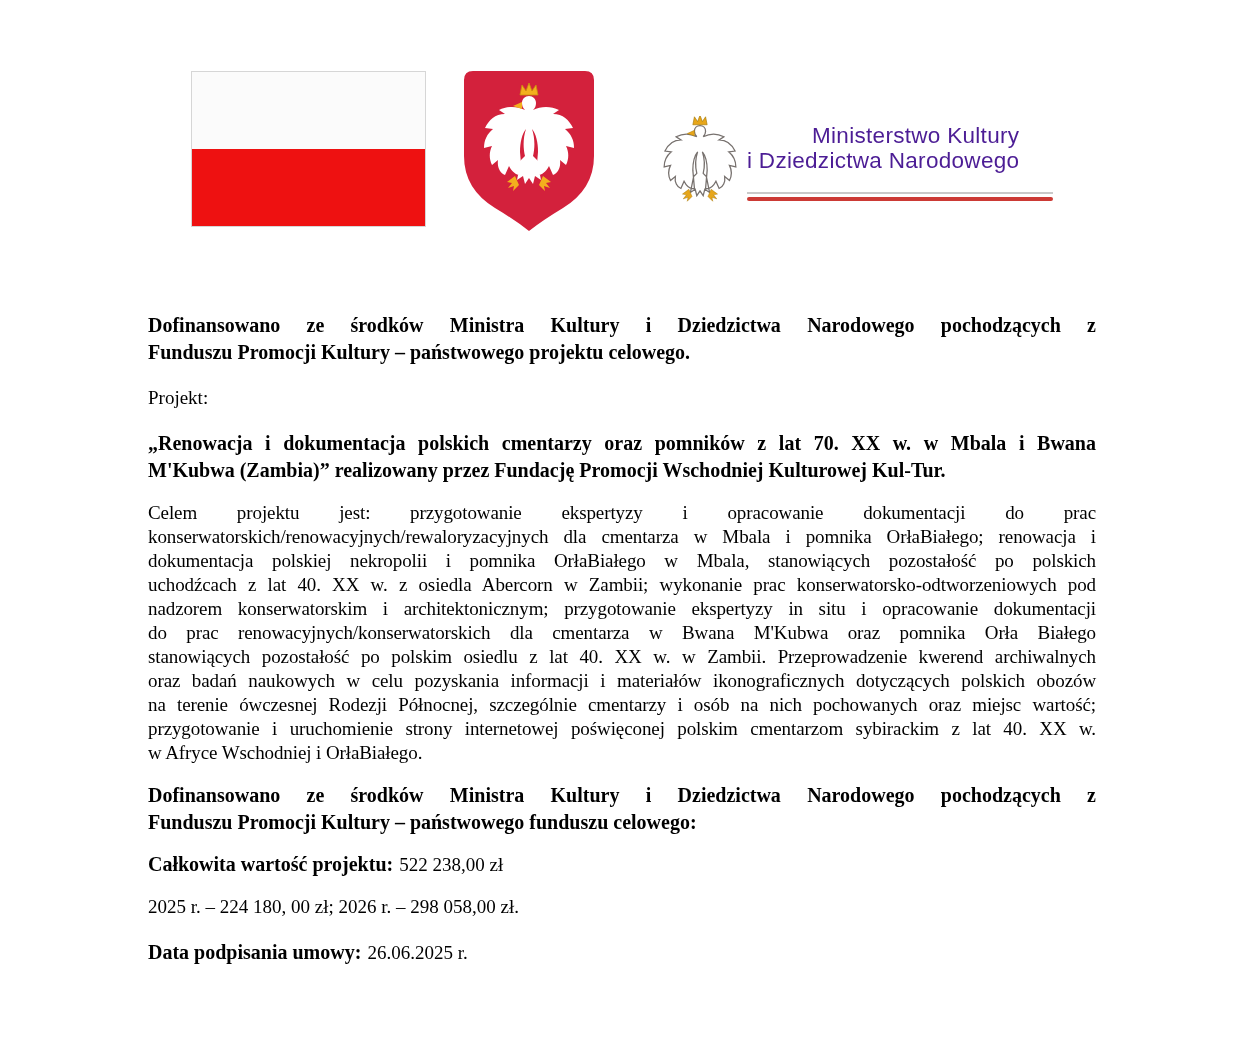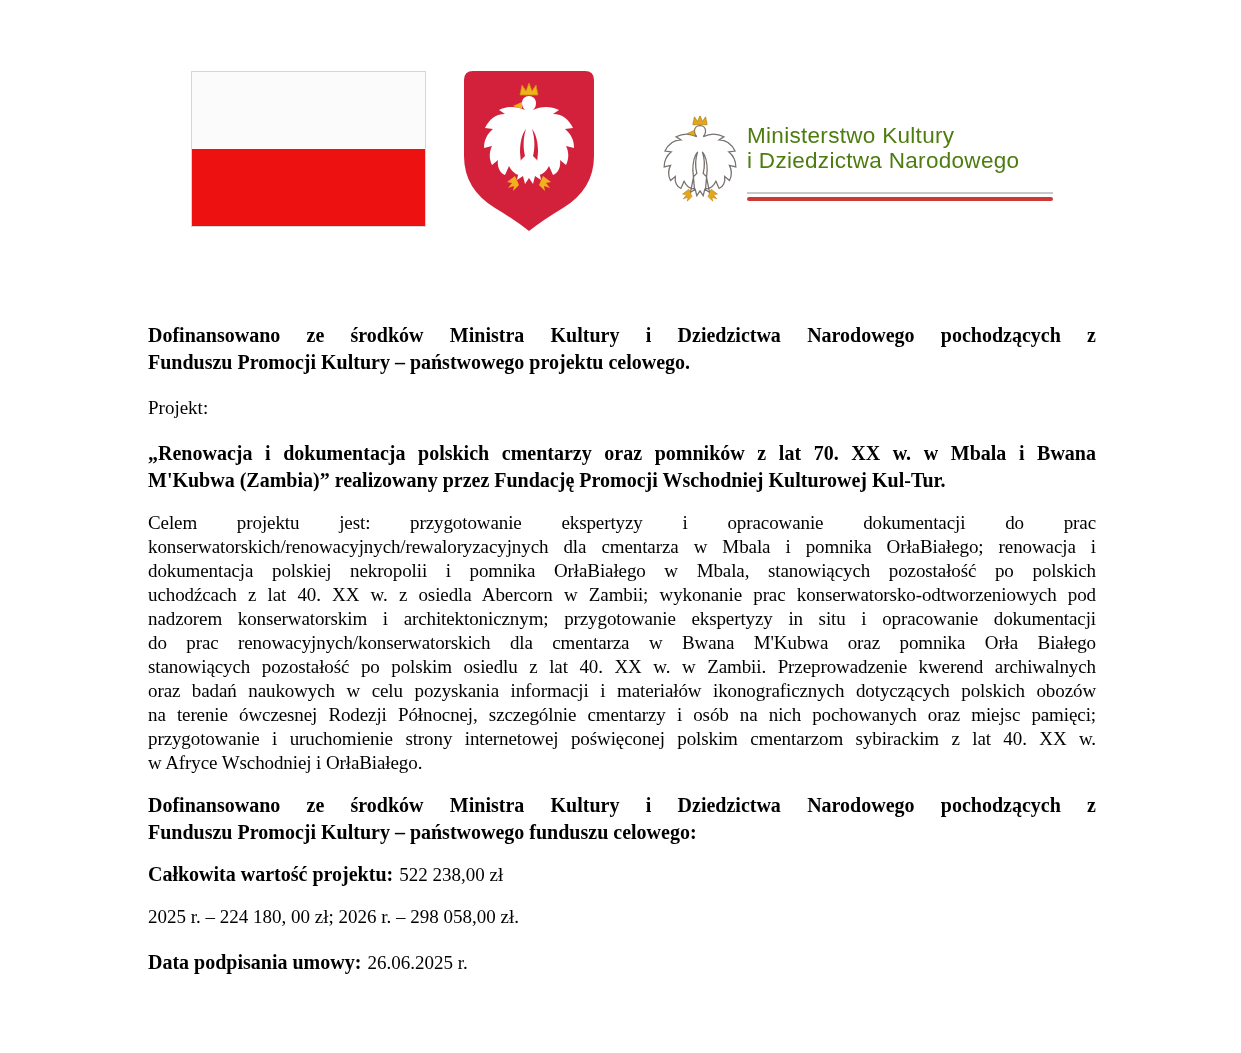--- a/index.html
+++ b/index.html
@@ -24,29 +24,29 @@
 
   .crest { position:absolute; left:463px; top:70px; }
 
   .ministry { position:absolute; left:660px; top:115px; width:400px; height:100px; }
   .ministry-eagle { position:absolute; left:0; top:1px; }
   .ministry-text {
     position:absolute; left:87px; top:8px;
     font-family:"Liberation Sans", sans-serif;
     font-size:22.5px; line-height:25px;
     letter-spacing:0.3px;
-    color:#4d7c0f; white-space:nowrap;
+    color:#4c1d95; white-space:nowrap;text-align:right;
   }
   .ministry-rules { position:absolute; left:87px; top:77px; width:306px; }
   .rule-gray { height:2px; background:#c9c9c9; }
   .rule-red  { height:4px; background:#cc3a35; margin-top:3px; border-radius:2px; }
 
   
   .content {
-    position:absolute; left:148px; top:322px;
+    position:absolute; left:148px; top:312px;
     width:948px;
     font-family:Liberation Serif, serif;
   }
   .para { margin:0; }
   .jline { text-align:justify; text-align-last:justify; }
   .jline.last { text-align-last:left; }
 
   .b { font-weight:bold; font-size:20px; line-height:27px; }
   .r { font-weight:normal; font-size:19px; line-height:24px; }
   .desc { letter-spacing:-0.1px; }
@@ -119,21 +119,21 @@
 
     <div class="para r desc mb-b">
       <div class="jline">Celem projektu jest: przygotowanie ekspertyzy i opracowanie dokumentacji do prac</div>
       <div class="jline">konserwatorskich/renowacyjnych/rewaloryzacyjnych dla cmentarza w Mbala i pomnika OrłaBiałego; renowacja i</div>
       <div class="jline">dokumentacja polskiej nekropolii i pomnika OrłaBiałego w Mbala, stanowiących pozostałość po polskich</div>
       <div class="jline">uchodźcach z lat 40. XX w. z osiedla Abercorn w Zambii; wykonanie prac konserwatorsko-odtworzeniowych pod</div>
       <div class="jline">nadzorem konserwatorskim i architektonicznym; przygotowanie ekspertyzy in situ i opracowanie dokumentacji</div>
       <div class="jline">do prac renowacyjnych/konserwatorskich dla cmentarza w Bwana M'Kubwa oraz pomnika Orła Białego</div>
       <div class="jline">stanowiących pozostałość po polskim osiedlu z lat 40. XX w. w Zambii. Przeprowadzenie kwerend archiwalnych</div>
       <div class="jline">oraz badań naukowych w celu pozyskania informacji i materiałów ikonograficznych dotyczących polskich obozów</div>
-      <div class="jline">na terenie ówczesnej Rodezji Północnej, szczególnie cmentarzy i osób na nich pochowanych oraz miejsc pamięci;</div>
+      <div class="jline">na terenie ówczesnej Rodezji Północnej, szczególnie cmentarzy i osób na nich pochowanych oraz miejsc wartość;</div>
       <div class="jline">przygotowanie i uruchomienie strony internetowej poświęconej polskim cmentarzom sybirackim z lat 40. XX w.</div>
       <div class="jline last">w Afryce Wschodniej i OrłaBiałego.</div>
     </div>
 
     <div class="para b mb-c">
       <div class="jline">Dofinansowano ze środków Ministra Kultury i Dziedzictwa Narodowego pochodzących z</div>
       <div class="jline last">Funduszu Promocji Kultury – państwowego funduszu celowego:</div>
     </div>
 
     <p class="para total-line mb-b">

